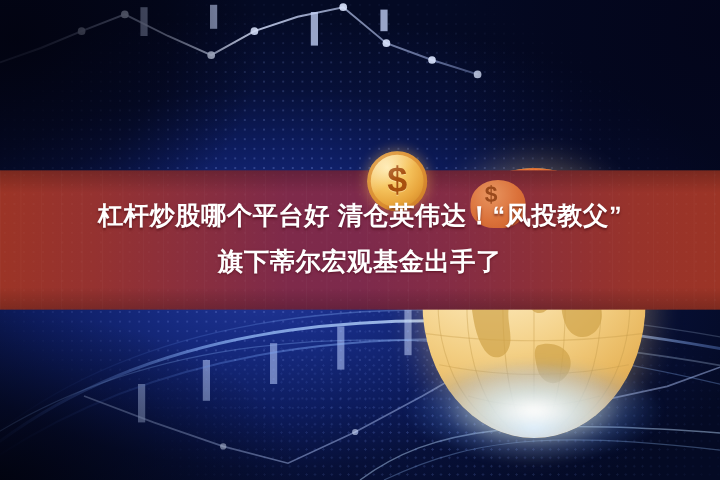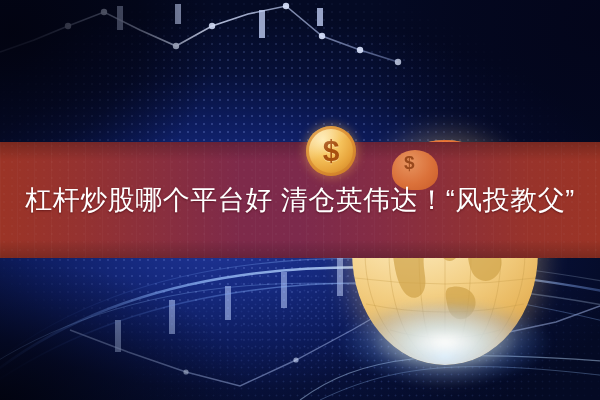--- a/index.html
+++ b/index.html
@@ -125,22 +125,22 @@
 
   #title-text{
     position:absolute;left:0;right:0;top:0;bottom:0;
     display:flex;flex-direction:column;
     align-items:center;justify-content:center;
     gap:2px;
     z-index:6;
   }
   .tline{
     color:#ffffff;
-    font-size:27px;
-    font-weight:normal;
+    font-size:21px;
+    font-weight:bold;
     letter-spacing:.5px;
     line-height:36px;
     white-space:nowrap;
     text-shadow:0 1px 2px rgba(60,0,10,.55);
   }
 
   
   #coin{
     position:absolute;
     left:306px;top:126px;
@@ -345,15 +345,16 @@
     <span id="coin-sheen"></span>
   </div>
 
   <div id="title-band">
     <div id="title-band-tex"></div>
     <div id="title-band-shade"></div>
   </div>
 
   <div id="title-text">
     <div class="tline">杠杆炒股哪个平台好 清仓英伟达！“风投教父”</div>
+    <div class="tline">旗下蒂尔宏观基金出手了</div>
   </div>
 
 </div>
 
 </body></html>

